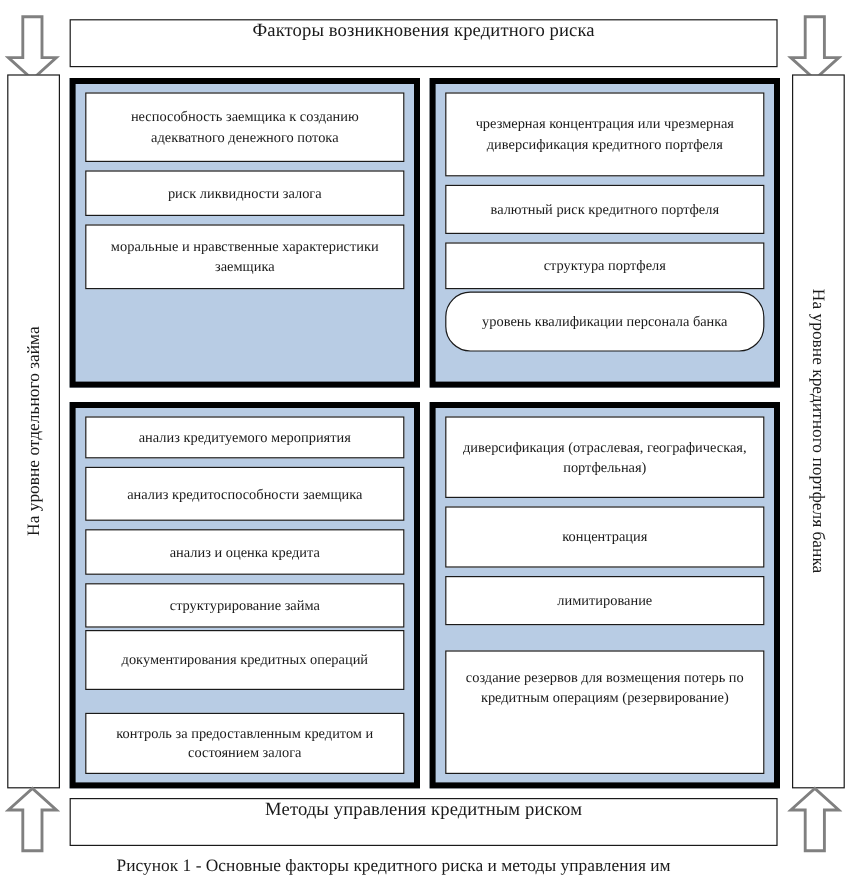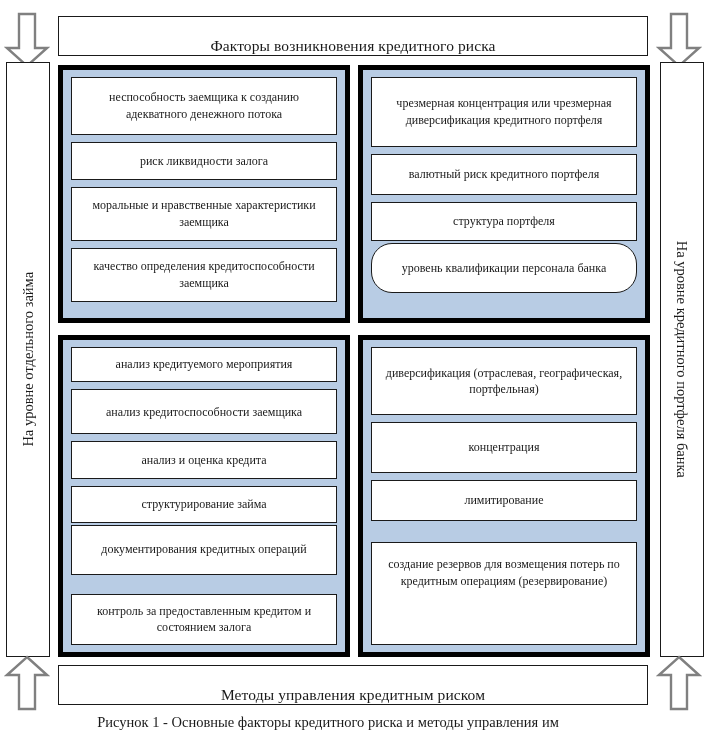--- a/index.html
+++ b/index.html
@@ -26,21 +26,21 @@
 
   
   .banner {
     position: absolute;
     left: 58px;
     width: 590px;
     height: 40px;
     border: 1.5px solid #1a1a1a;
     background: #ffffff;
     display: flex;
-    align-items: flex-end;
+    align-items: flex-start;
     justify-content: center;
     box-sizing: border-box;
   }
   .banner-text {
     font-size: 15.5px;
     letter-spacing: 0.1px;
     text-align: center;
   }
   #banner-top { top: 16px; }
   #banner-bottom { top: 665px; }
@@ -161,21 +161,20 @@
 </div>
 
 <div class="side-label" id="side-right">
   <span class="vtext">На уровне кредитного портфеля банка</span>
 </div>
 
 <div class="quad" id="quad-tl">
   <div class="cell">неспособность заемщика к созданию адекватного денежного потока</div>
   <div class="cell">риск ликвидности залога</div>
   <div class="cell">моральные и нравственные характеристики заемщика</div>
-  <div class="cell">качество определения кредитоспособности заемщика</div>
 </div>
 
 <div class="quad" id="quad-tr">
   <div class="cell">чрезмерная концентрация или чрезмерная диверсификация кредитного портфеля</div>
   <div class="cell">валютный риск кредитного портфеля</div>
   <div class="cell tight">структура портфеля</div>
   <div class="cell">уровень квалификации персонала банка</div>
 </div>
 
 <div class="quad" id="quad-bl">

